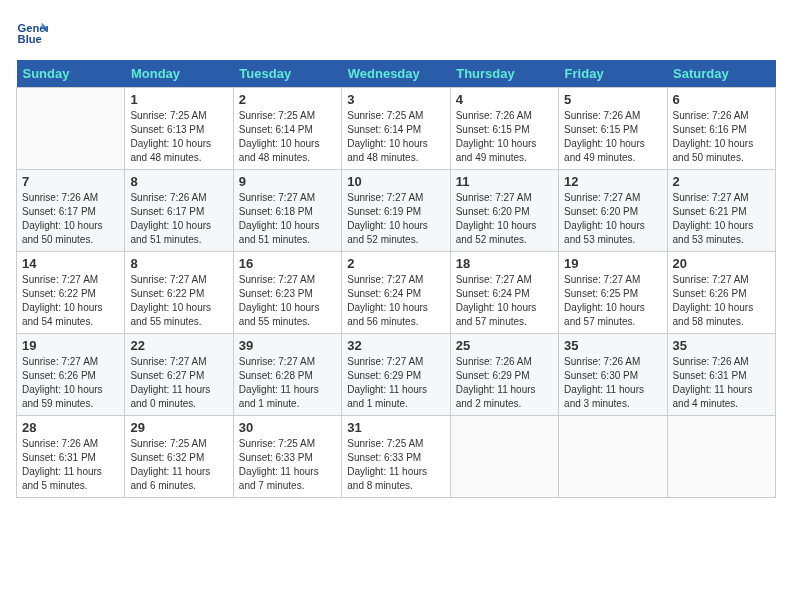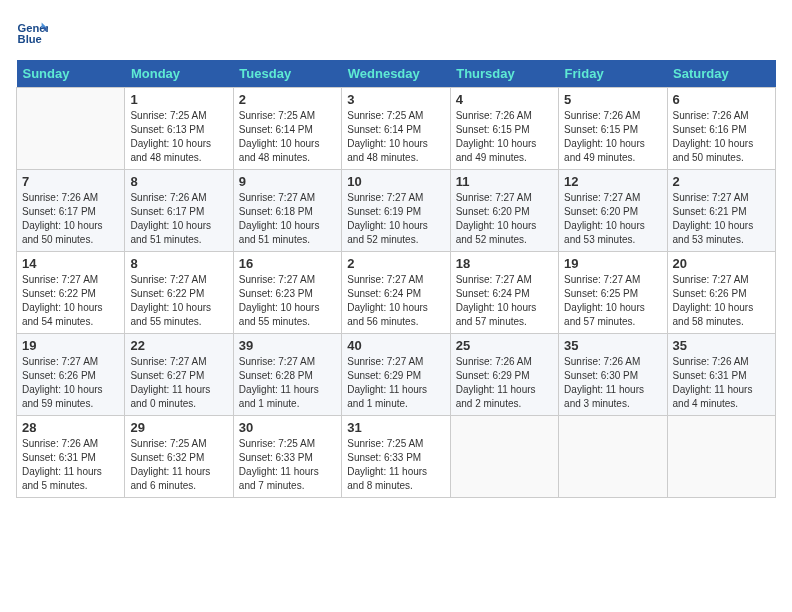--- a/index.html
+++ b/index.html
@@ -283,21 +283,21 @@
 and 0 minutes.</div>
         </td>
         <td>
           <div class="day-number">39</div>
           <div class="day-info" style="white-space: pre-line;">Sunrise: 7:27 AM
 Sunset: 6:28 PM
 Daylight: 11 hours
 and 1 minute.</div>
         </td>
         <td>
-          <div class="day-number">40</div>
+          <div class="day-number">32</div>
           <div class="day-info" style="white-space: pre-line;">Sunrise: 7:27 AM
 Sunset: 6:29 PM
 Daylight: 11 hours
 and 1 minute.</div>
         </td>
         <td>
           <div class="day-number">25</div>
           <div class="day-info" style="white-space: pre-line;">Sunrise: 7:26 AM
 Sunset: 6:29 PM
 Daylight: 11 hours

